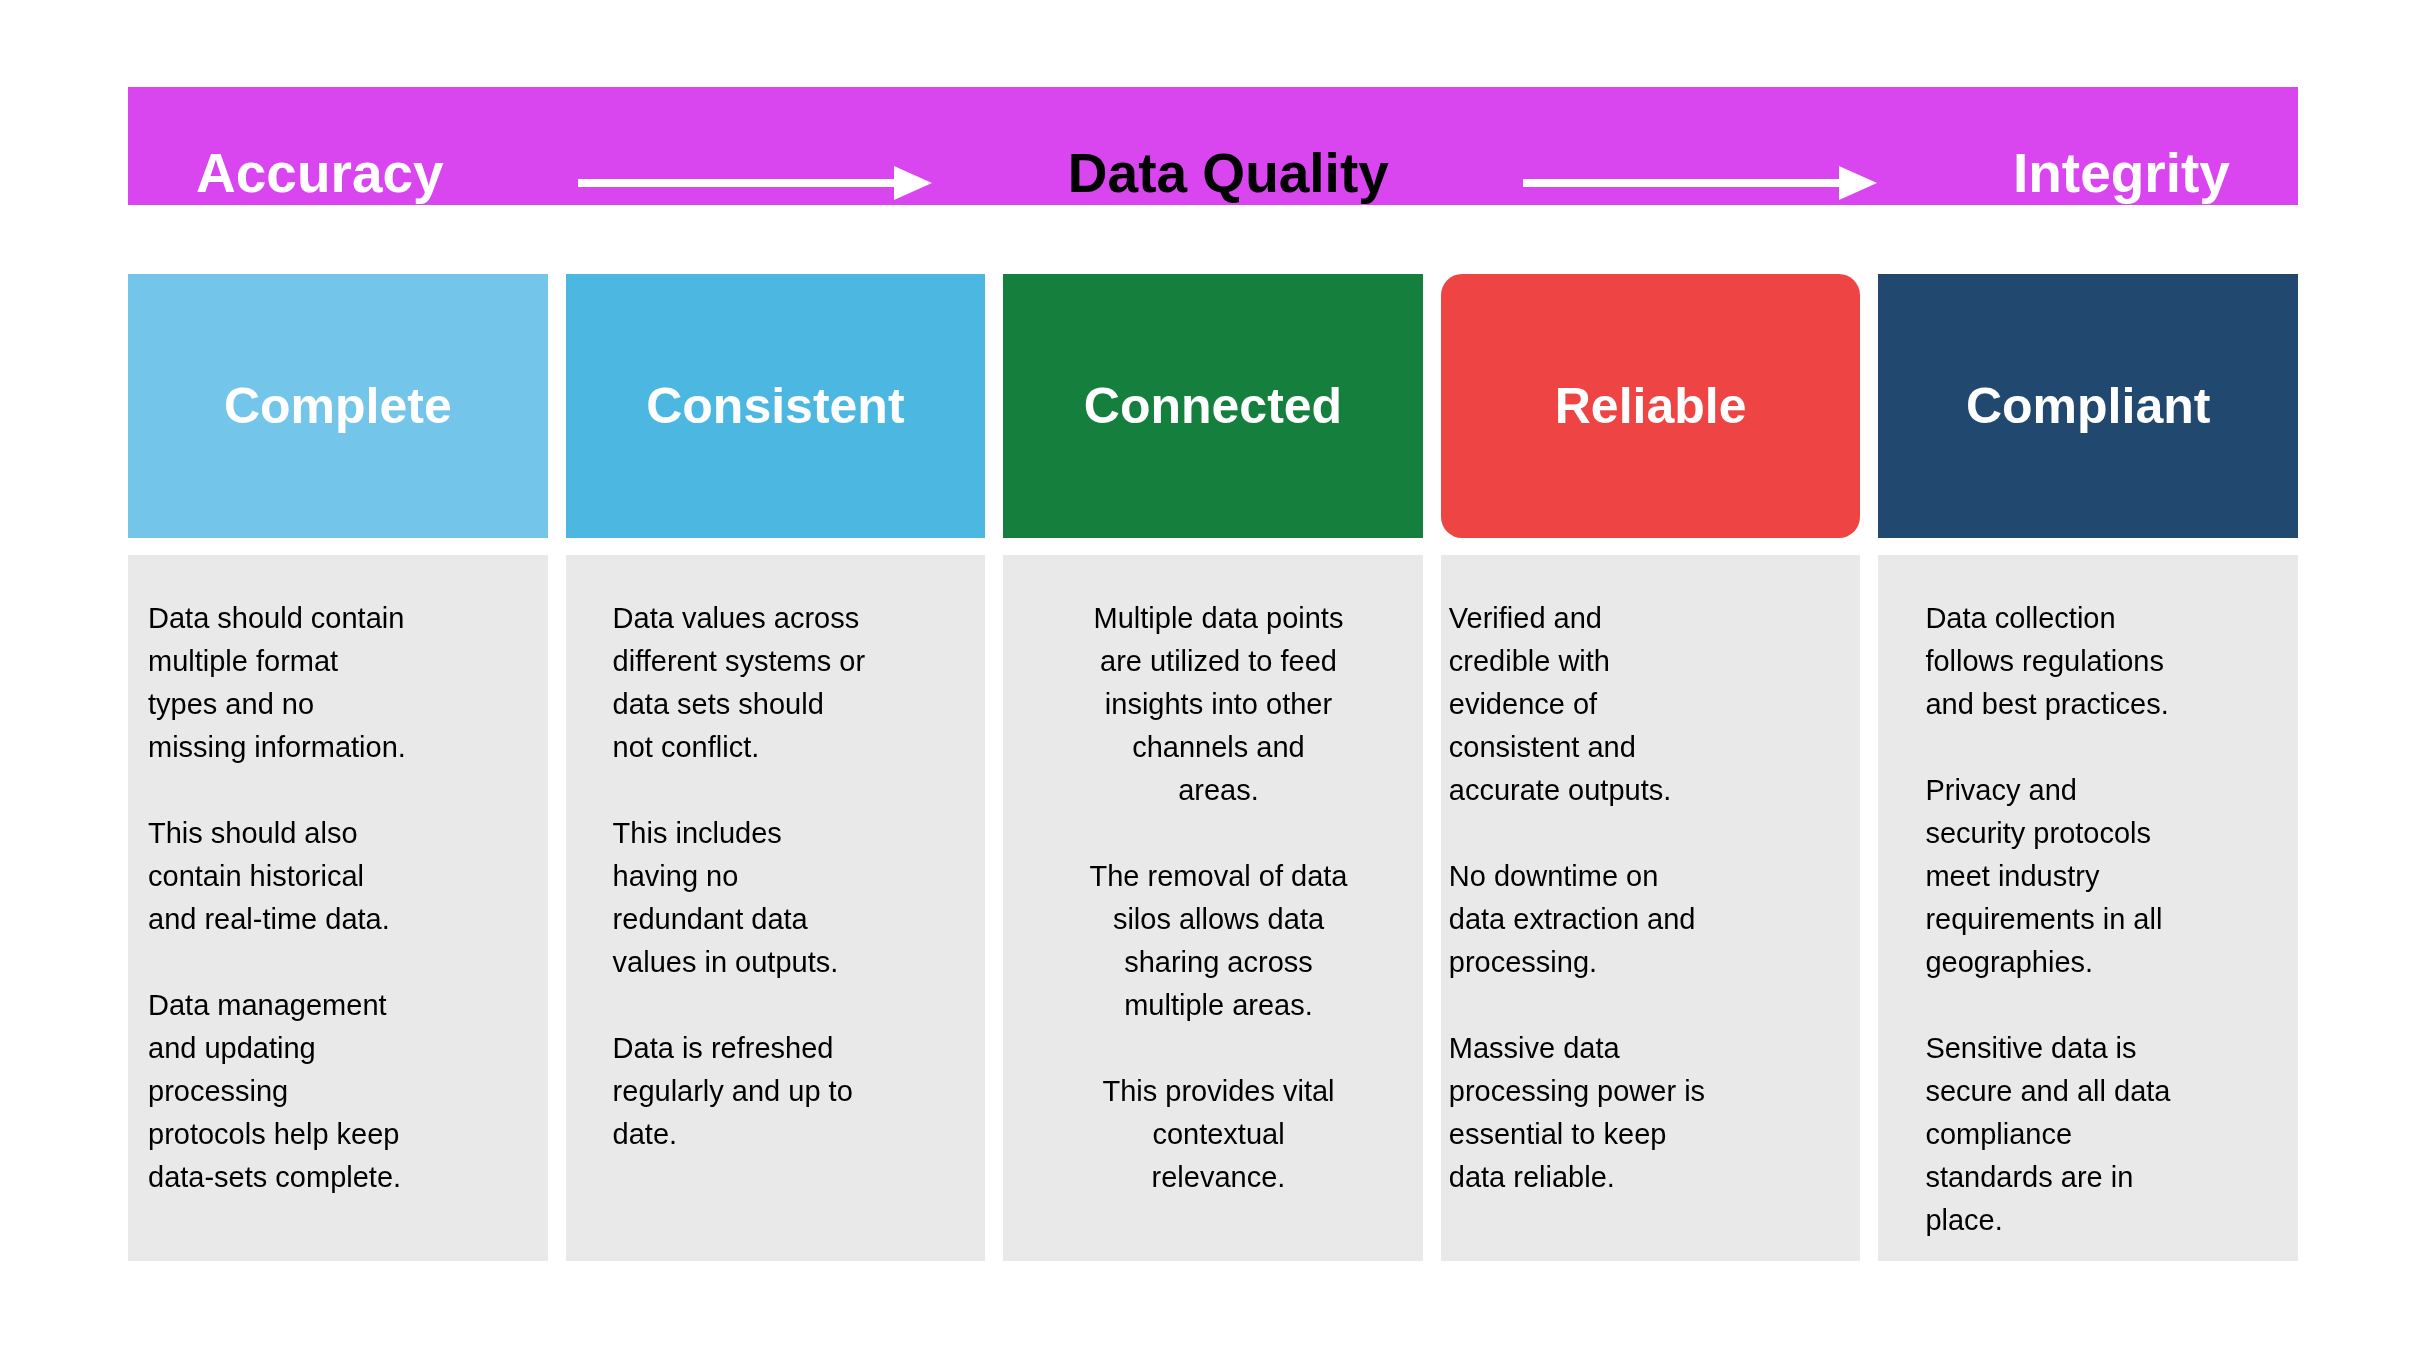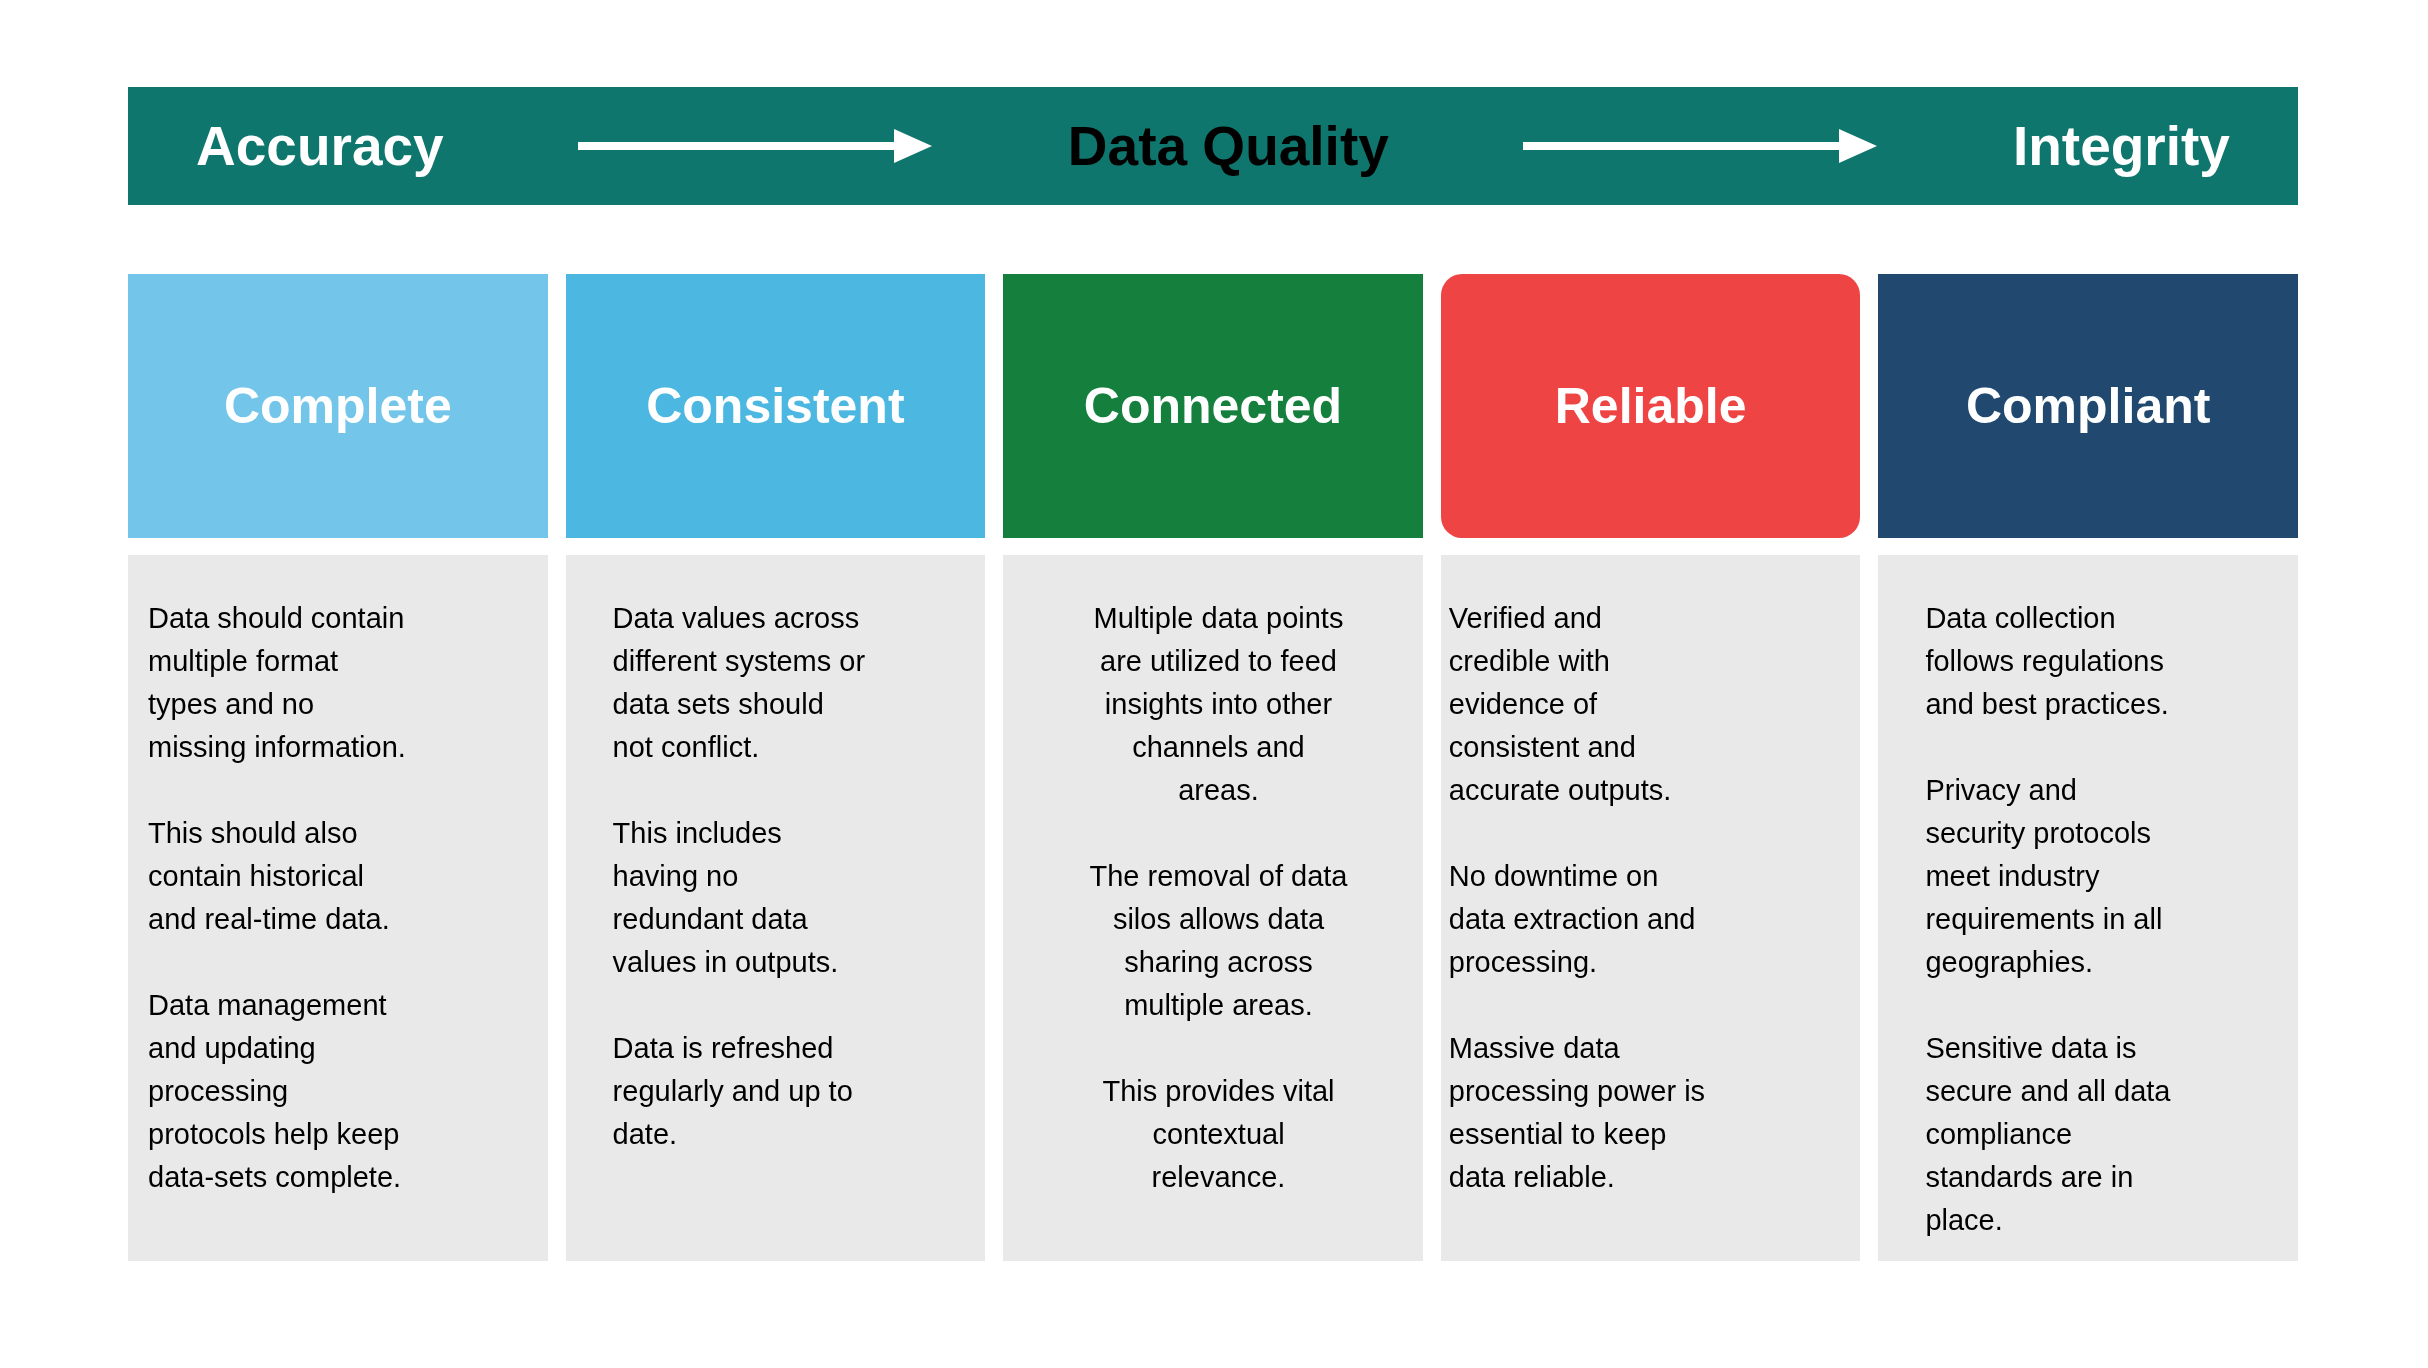--- a/index.html
+++ b/index.html
@@ -79,21 +79,21 @@
     color: #000000;
     white-space: pre-line;
     overflow: hidden;
   }
 </style>
 </head>
 <body>
 
 <div class="canvas">
 
-  <header class="banner" style="background-color: #0f766e;">
+  <header class="banner" style="background-color: #d946ef; align-items: flex-end;">
     <span class="banner-label">Accuracy</span>
 
     <svg class="arrow" width="360" height="44" viewBox="0 0 360 44">
       <line x1="2" y1="22" x2="322" y2="22" stroke="#ffffff" stroke-width="8"></line>
       <polygon points="318,5 356,22 318,39" fill="#ffffff"></polygon>
     </svg>
 
     <span class="banner-title">Data Quality</span>
 
     <svg class="arrow" width="360" height="44" viewBox="0 0 360 44">

